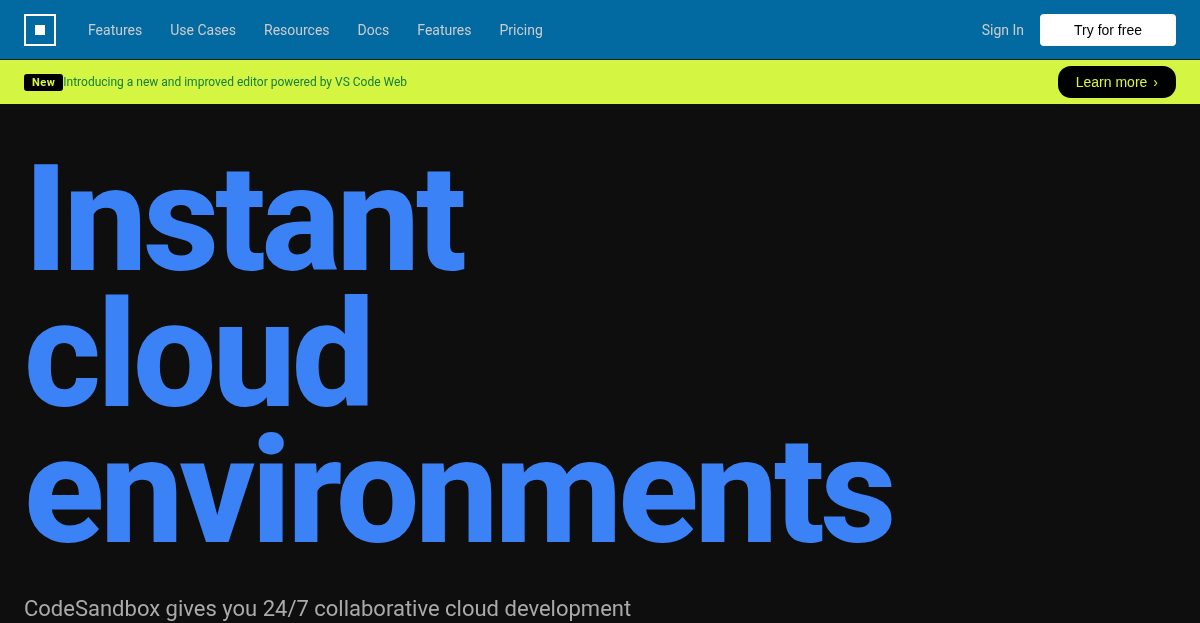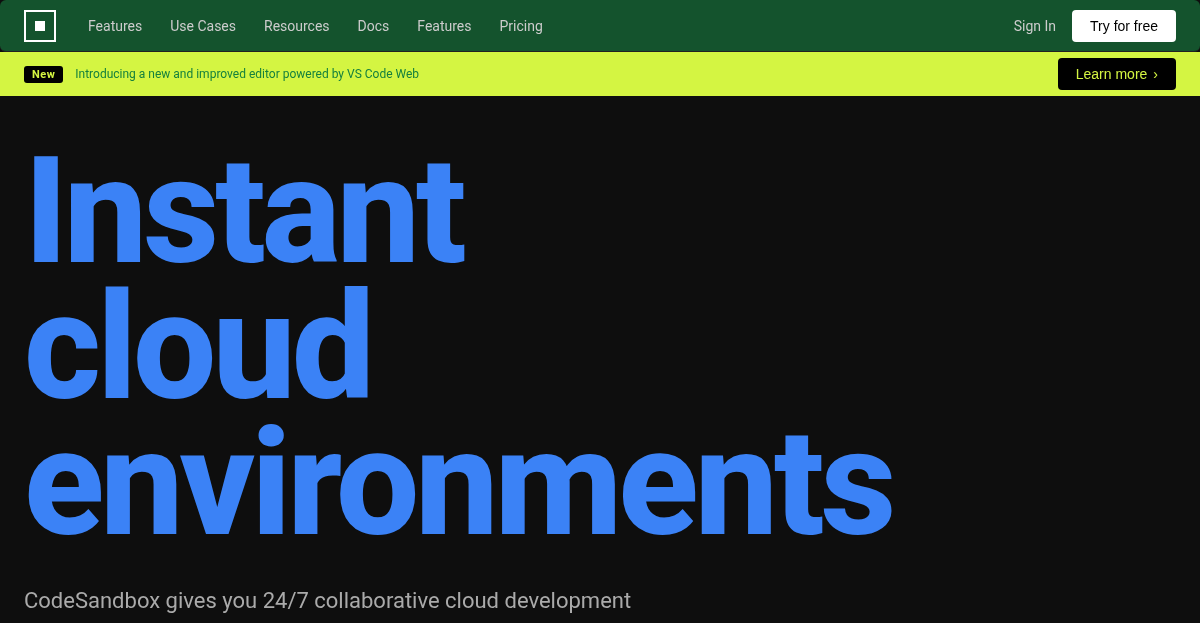--- a/index.html
+++ b/index.html
@@ -16,24 +16,23 @@
       min-height: 623px;
       overflow-x: hidden;
     }
 
     
     nav {
       display: flex;
       align-items: center;
       justify-content: space-between;
       padding: 0 24px;
-      height: 52px;
-      background: #14532d;
+      height: 60px;
+      background: #0369a1;
       border-bottom: 1px solid #222;
-      border-radius: 6px;
     }
 
     .nav-left {
       display: flex;
       align-items: center;
       gap: 32px;
     }
 
     .logo {
       width: 32px;
@@ -74,41 +73,40 @@
     .sign-in-link {
       color: #cccccc;
       text-decoration: none;
       font-size: 14px;
     }
 
     .try-free-btn {
       background: #ffffff;
       color: #000000;
       border: none;
-      padding: 8px 18px;
+      padding: 8px 34px;
       font-size: 14px;
       font-weight: 500;
       cursor: pointer;
       border-radius: 4px;
     }
 
     
     .announcement-banner {
       background: #d4f542;
       display: flex;
       align-items: center;
       justify-content: space-between;
       padding: 0 24px;
       height: 44px;
     }
 
     .banner-left {
       display: flex;
       align-items: center;
-      gap: 12px;
     }
 
     .new-badge {
       background: #000000;
       color: #d4f542;
       font-size: 11px;
       font-weight: 700;
       padding: 2px 8px;
       border-radius: 3px;
       letter-spacing: 0.5px;
@@ -121,21 +119,21 @@
     }
 
     .learn-more-btn {
       background: #000000;
       color: #d4f542;
       border: none;
       padding: 8px 18px;
       font-size: 14px;
       font-weight: 500;
       cursor: pointer;
-      border-radius: 4px;
+      border-radius: 13px;
       display: flex;
       align-items: center;
       gap: 6px;
     }
 
     .learn-more-btn .arrow {
       font-size: 14px;
     }
 
     

